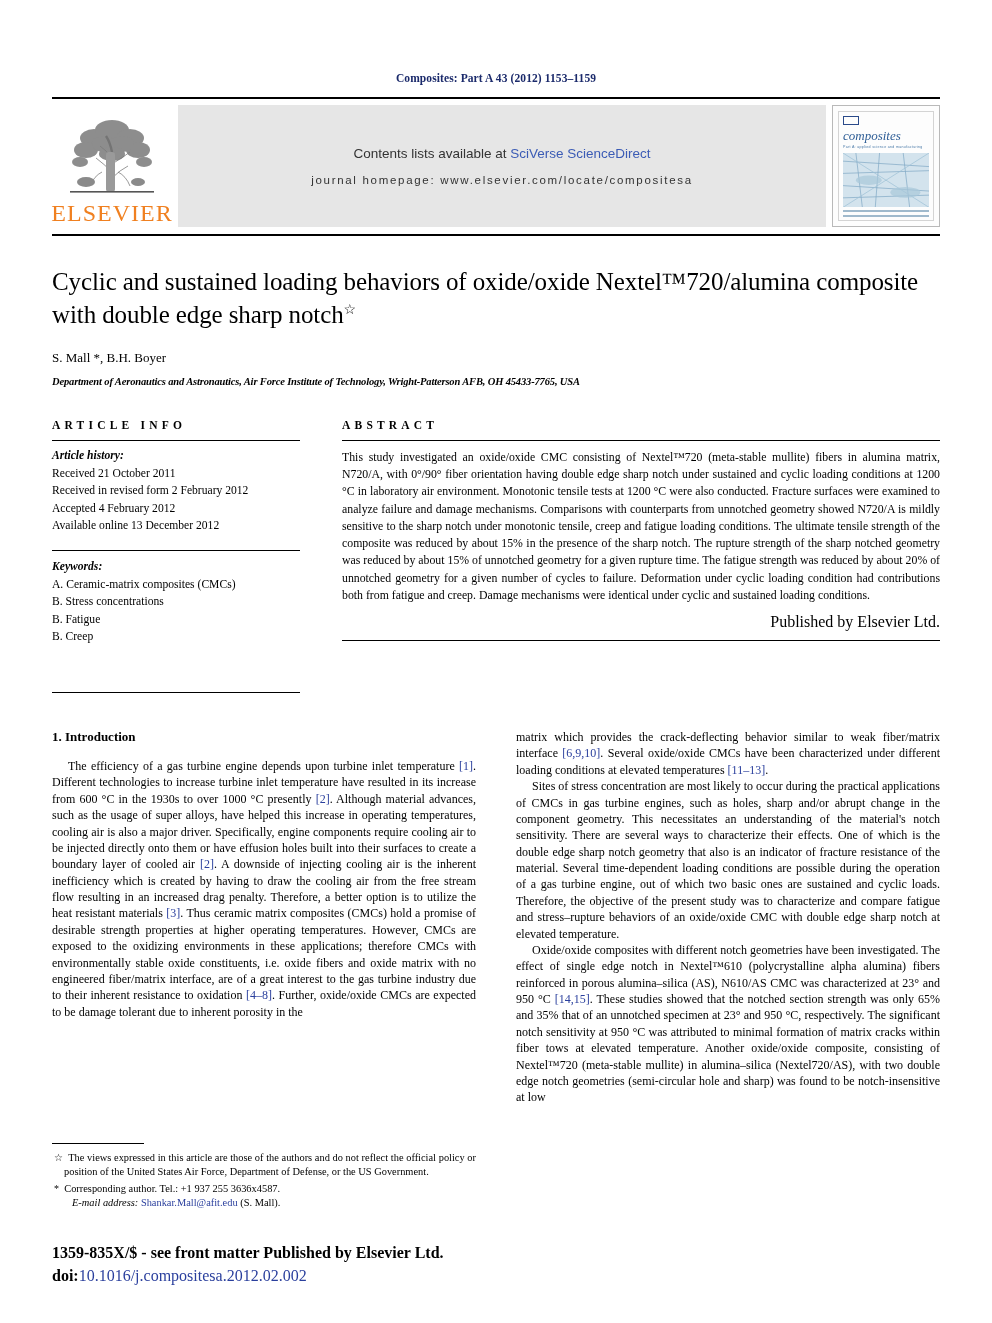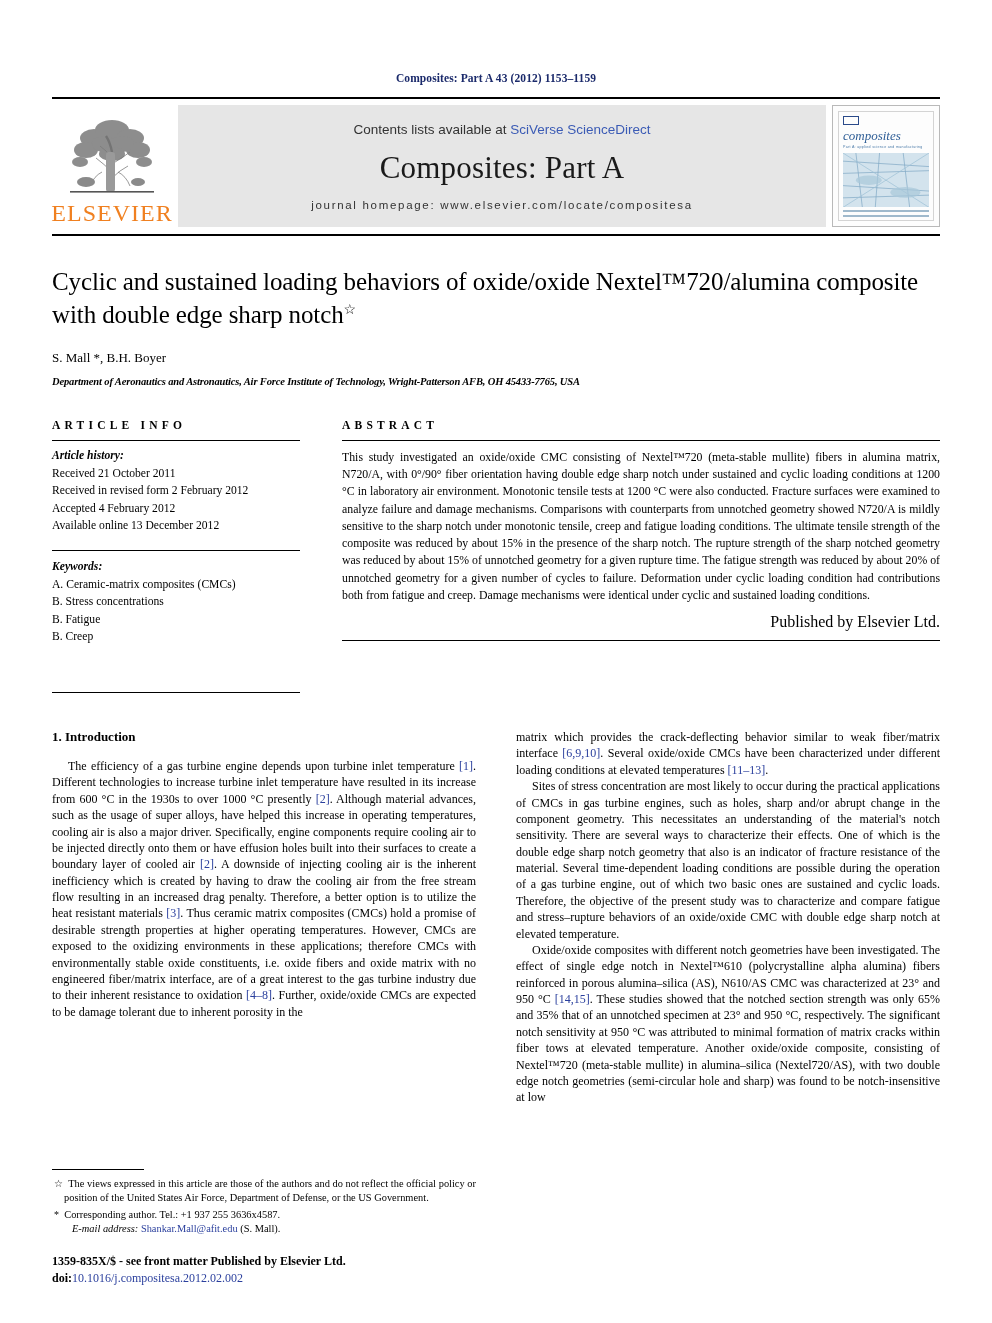--- a/index.html
+++ b/index.html
@@ -193,21 +193,21 @@
   a.cite { color: #2a3f9d; text-decoration: none; }
 
   
   .footnote-area { position: absolute; left: 52px; bottom: 36px; width: 424px; }
   .fn-rule { border-top: 1px solid #000; width: 92px; margin-bottom: 7px; }
   .fn { font-size: 10.4px; line-height: 1.36; text-align: justify; margin: 0; }
   .fn .sym { font-size: 10px; }
   .fn-indent { padding-left: 12px; text-indent: -10px; }
   .fn em { font-style: italic; }
   .fn a { color: #2a3f9d; text-decoration: none; }
-  .imprint { margin-top: 17px; font-size: 12px; font-weight: bold; line-height: 1.4; }
+  .imprint { margin-top: 32px; font-size: 16px; font-weight: bold; line-height: 1.4; }
   .imprint a { color: #2a3f9d; text-decoration: none; font-weight: normal; }
 </style>
 </head>
 <body>
 
 <div class="page">
 
   <div class="running-head">Composites: Part A 43 (2012) 1153–1159</div>
 
   <div class="masthead-wrap">
@@ -237,21 +237,20 @@
             <ellipse cx="78" cy="70" rx="7" ry="4"></ellipse>
             <rect x="46" y="40" width="9" height="40" rx="3" fill="#9a9a9a"></rect>
           </g>
           <rect x="10" y="79" width="84" height="1.6" fill="#555"></rect>
         </svg>
         <div class="elsevier-word">ELSEVIER</div>
       </div>
 
       <div class="masthead-center">
         <div class="contents-line"><span>Contents lists available at </span><a href="#">SciVerse ScienceDirect</a></div>
-        <div class="journal-title">Composites: Part A</div>
         <div class="homepage-line">journal homepage: www.elsevier.com/locate/compositesa</div>
       </div>
 
       <div class="cover-thumb">
         <div class="cover-inner">
           <div class="cover-logo-box"></div>
           <div class="cover-word">composites</div>
           <div class="cover-sub">Part A: applied science and manufacturing</div>
           <div class="cover-img">
             <svg width="100%" height="100%" viewBox="0 0 80 80" preserveAspectRatio="none">

